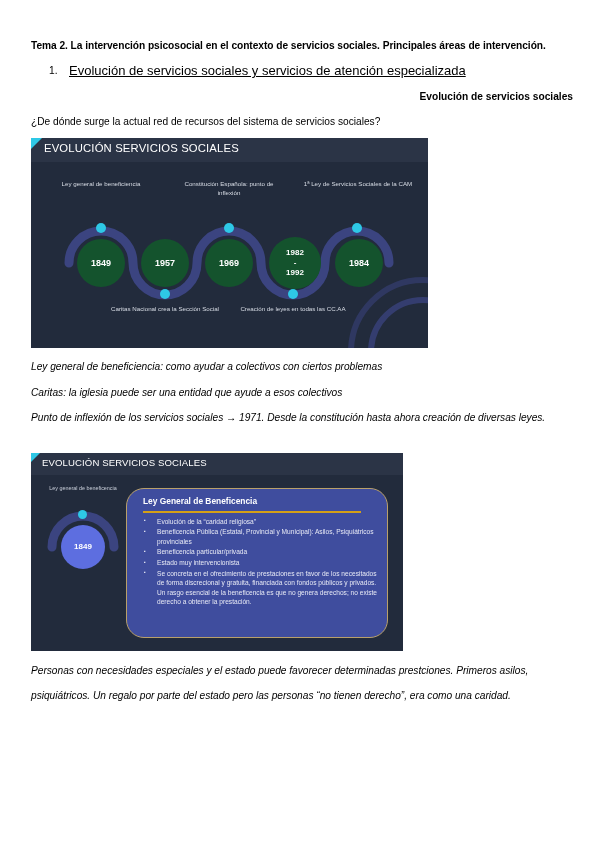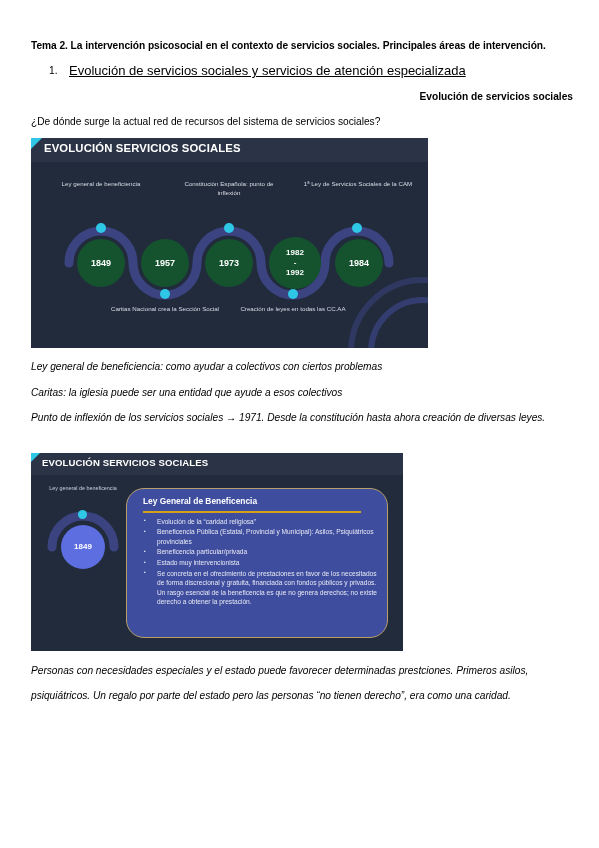--- a/index.html
+++ b/index.html
@@ -111,21 +111,21 @@
     left: 0; top: 0;
     width: 0; height: 0;
     border-left: 11px solid #2ec8e6;
     border-bottom: 11px solid transparent;
   }
   .slide-title {
     position: absolute;
     left: 13px;
     top: 4px;
     font-size: 11.3px;
-    font-weight: bold;
+    font-weight: normal;
     color: #ffffff;
     letter-spacing: 0.15px;
   }
   .slide2 .slide-title {
     left: 11px;
     top: 4px;
     font-size: 9.6px;
     letter-spacing: 0.1px;
   }
 
@@ -289,21 +289,21 @@
       <div class="tl-caption" style="left:272px; top:42px;">1ª Ley de Servicios Sociales de la CAM</div>
 
       <div class="tl-dot" style="left:65px; top:85px;"></div>
       <div class="tl-dot" style="left:129px; top:151px;"></div>
       <div class="tl-dot" style="left:193px; top:85px;"></div>
       <div class="tl-dot" style="left:257px; top:151px;"></div>
       <div class="tl-dot" style="left:321px; top:85px;"></div>
 
       <div class="tl-circle" style="left:46px; top:101px; width:48px; height:48px;">1849</div>
       <div class="tl-circle" style="left:110px; top:101px; width:48px; height:48px;">1957</div>
-      <div class="tl-circle" style="left:174px; top:101px; width:48px; height:48px;">1973</div>
+      <div class="tl-circle" style="left:174px; top:101px; width:48px; height:48px;">1969</div>
       <div class="tl-circle" style="left:238px; top:99px; width:52px; height:52px; font-size:8px; line-height:10px; white-space:pre-line;">1982
 -
 1992</div>
       <div class="tl-circle" style="left:304px; top:101px; width:48px; height:48px;">1984</div>
 
       <div class="tl-caption" style="left:79px; top:167px;">Caritas Nacional crea la Sección Social</div>
       <div class="tl-caption" style="left:207px; top:167px;">Creación de leyes en todas las CC.AA</div>
     </div>
 
     <div style="height:6px"></div>

